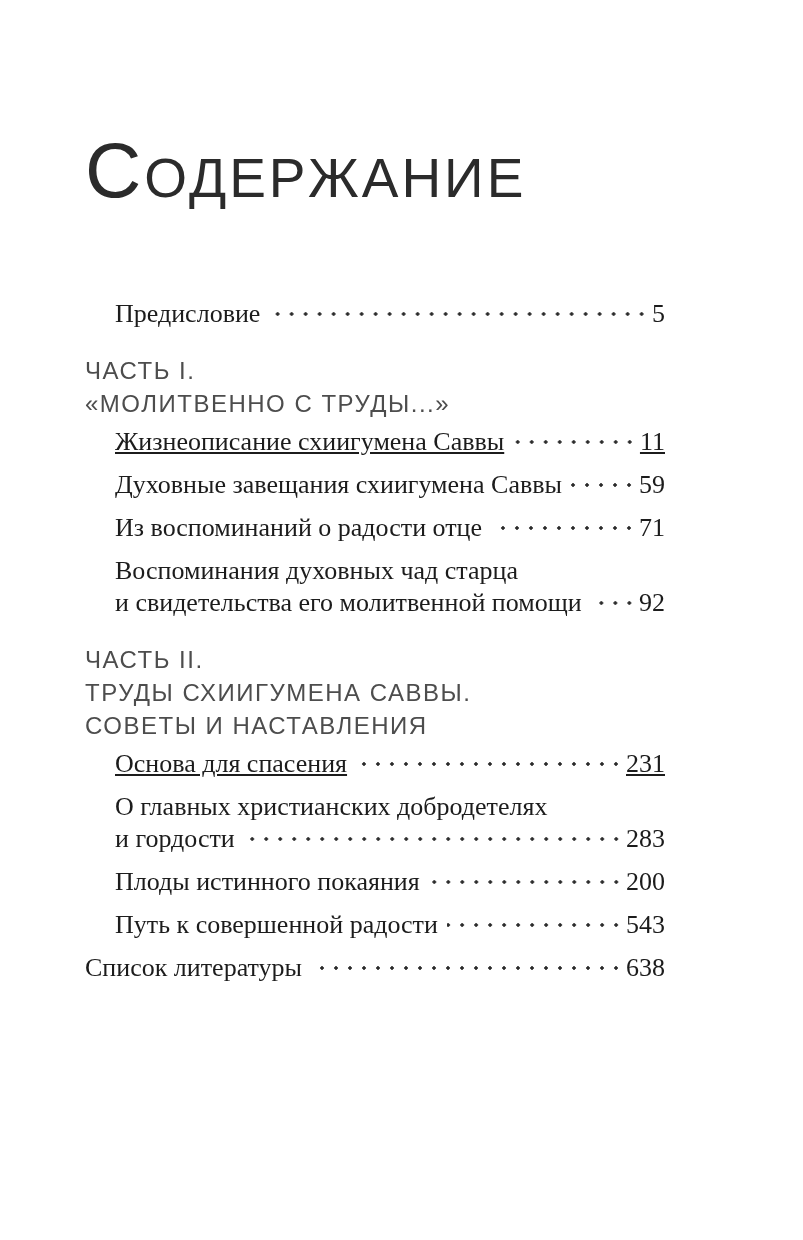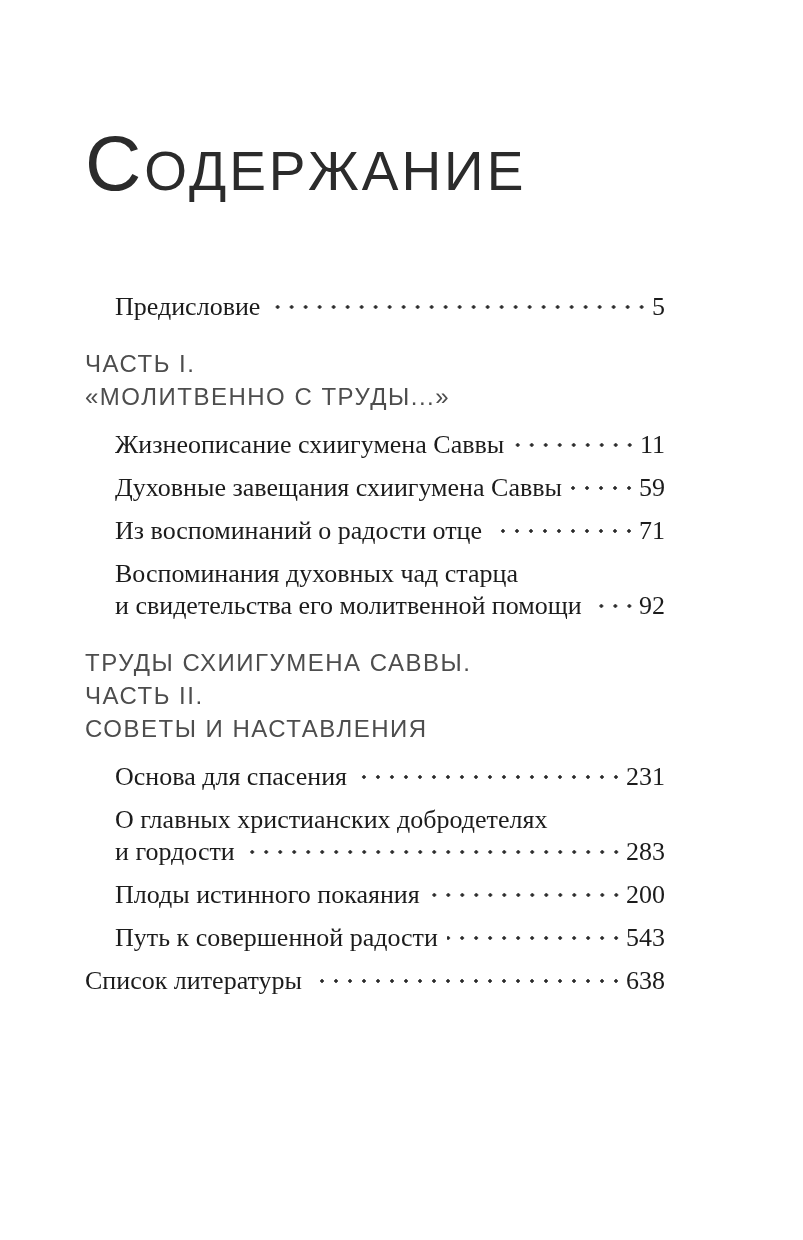--- a/index.html
+++ b/index.html
@@ -6,21 +6,21 @@
     margin: 0;
     padding: 0;
     background: #ffffff;
   }
   .page {
     position: relative;
     width: 803px;
     height: 1240px;
     background: #ffffff;
     box-sizing: border-box;
-    padding: 0 138px 0 85px;
+    padding: 7px 138px 0 85px;
     overflow: hidden;
     font-family: "Liberation Serif", "DejaVu Serif", serif;
     color: #1c1c1c;
   }
   
   .book-title {
     margin-top: 124px;
     line-height: 1;
     font-family: "Liberation Sans", "DejaVu Sans", sans-serif;
     font-weight: 300;
@@ -60,21 +60,21 @@
     background-position: right center;
     background-repeat: repeat-x;
   }
   .pagenum {
     white-space: nowrap;
     text-align: right;
   }
   
   .mt-first   { margin-top: 89px; }
   .mt-section { margin-top: 24px; }
-  .mt-after-section { margin-top: 16px; }
+  .mt-after-section { margin-top: 6px; text-decoration: underline; }
   .mt-entry   { margin-top: 11px; }
 </style>
 </head>
 <body>
 
 <div class="page">
 
   <h1 class="book-title" style="margin-bottom:0;">
     <span class="title-initial">С</span><span class="title-rest">ОДЕРЖАНИЕ</span>
   </h1>
@@ -119,22 +119,22 @@
   <div class="entry mt-entry">
     <div>Воспоминания духовных чад старца</div>
     <div class="entry-row">
       <span class="entry-label">и свидетельства его молитвенной помощи</span>
       <span class="leader"></span>
       <span class="pagenum">92</span>
     </div>
   </div>
 
   <div class="section-heading mt-section">
+    <div>ЧАСТЬ II.</div>
     <div>ТРУДЫ СХИИГУМЕНА САВВЫ.</div>
-    <div>ЧАСТЬ II.</div>
     <div>СОВЕТЫ И НАСТАВЛЕНИЯ</div>
   </div>
 
   <div class="entry mt-after-section">
     <div class="entry-row">
       <span class="entry-label">Основа для спасения</span>
       <span class="leader"></span>
       <span class="pagenum">231</span>
     </div>
   </div>

